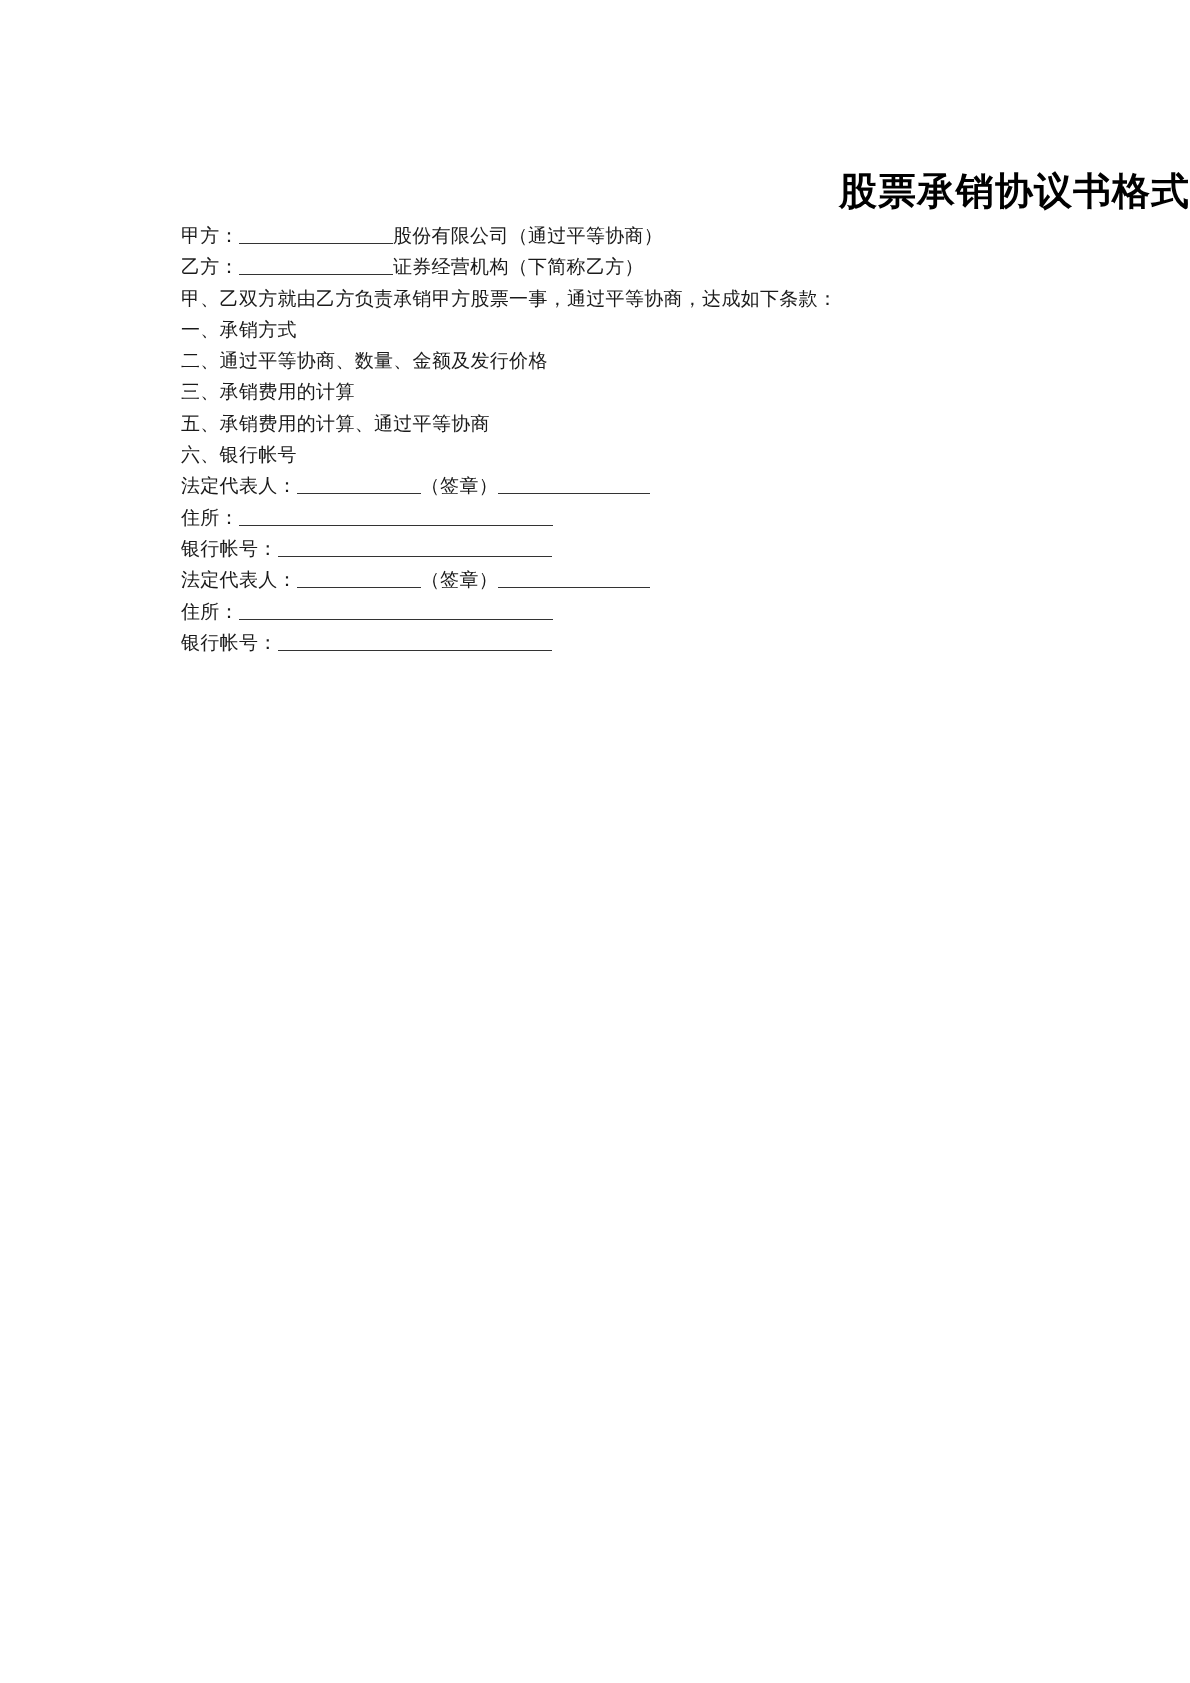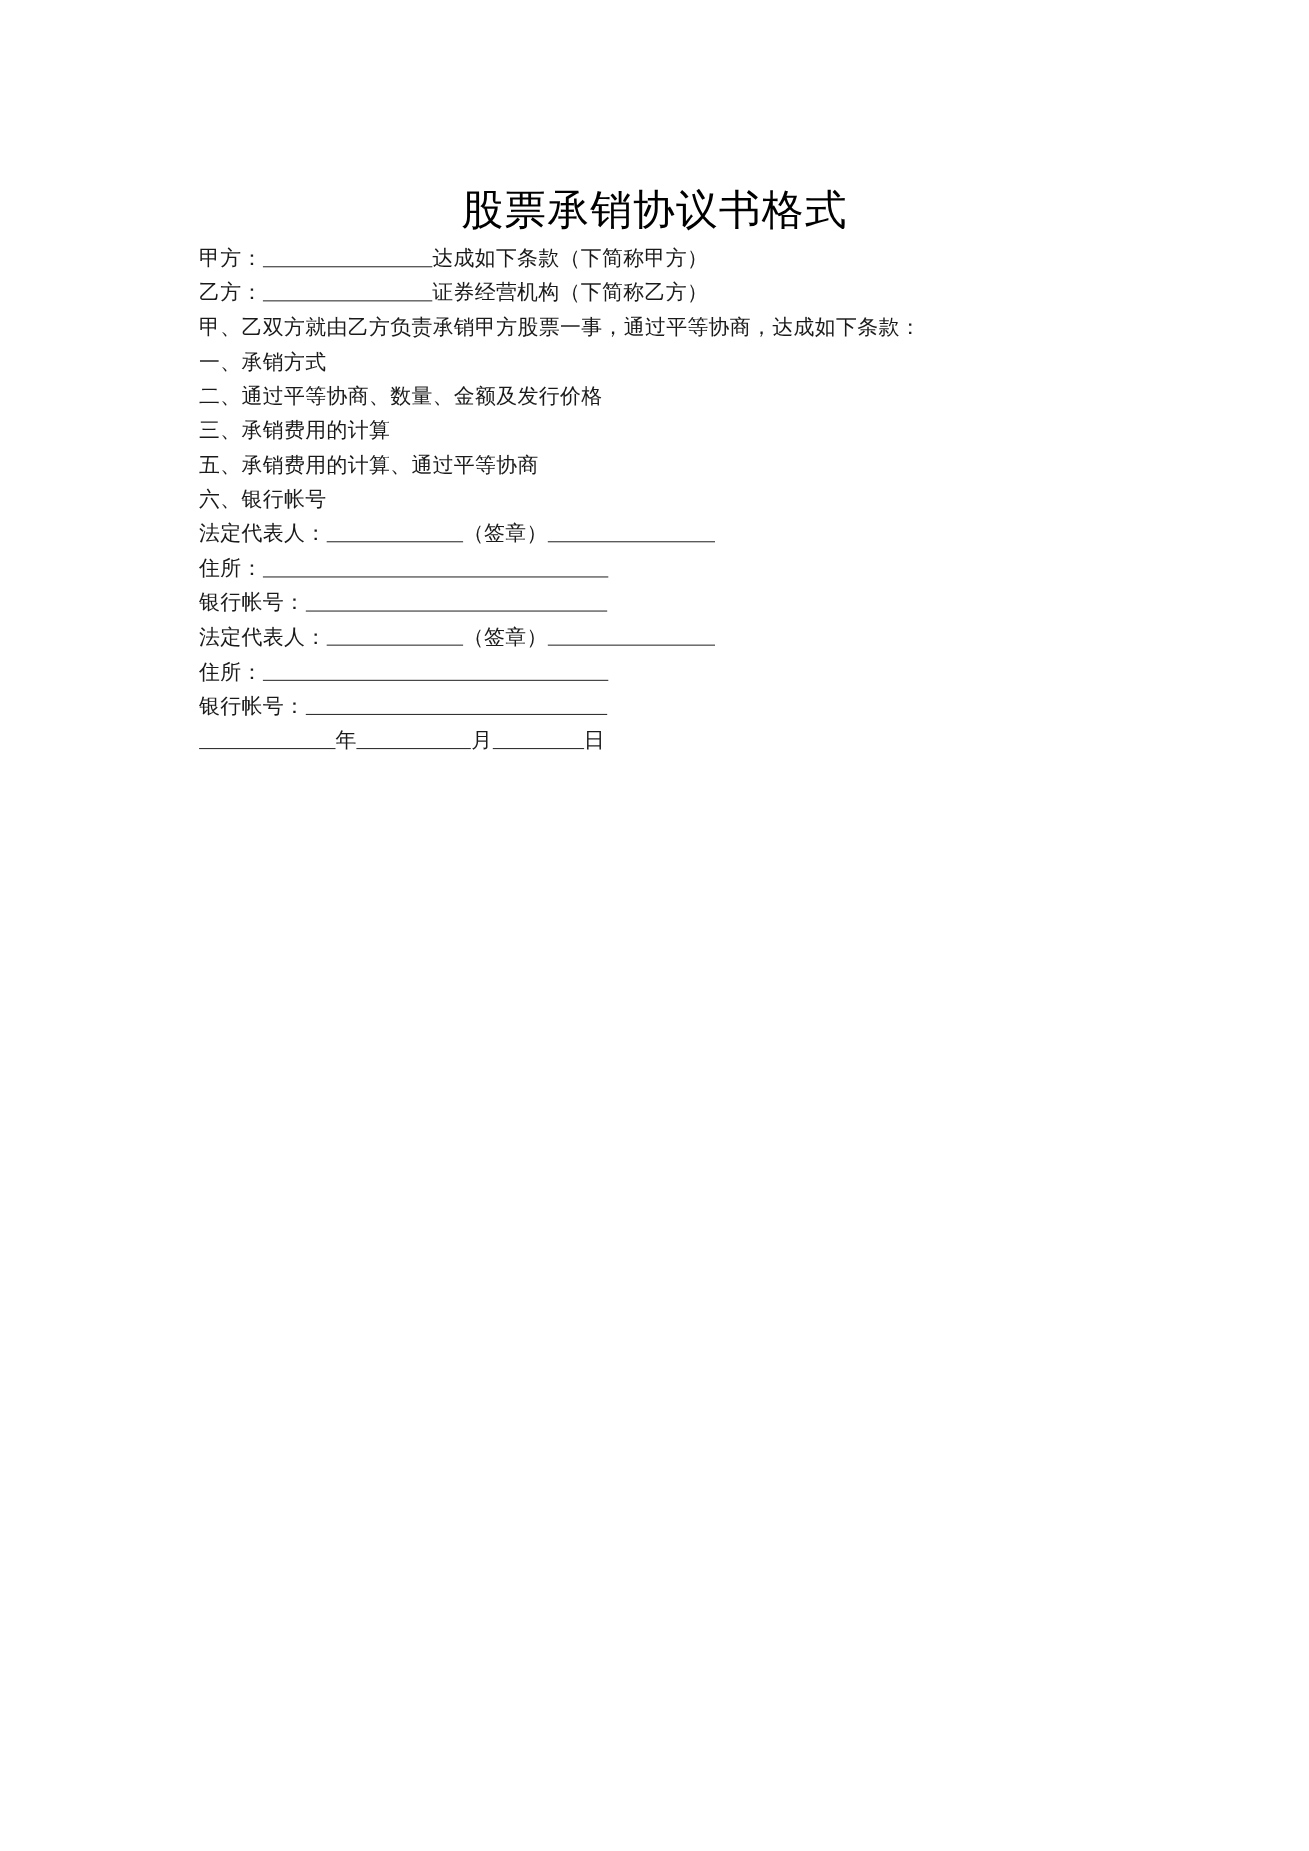--- a/index.html
+++ b/index.html
@@ -1,34 +1,34 @@
 <!DOCTYPE html>
 <html><head>
 <meta charset="utf-8">
 <style>
   html, body { margin: 0; padding: 0; background: #ffffff; }
   body { width: 1190px; height: 1683px; position: relative; overflow: hidden;
          font-family: "DejaVu Serif", "Liberation Serif", serif; color: #111; }
   .page { position: absolute; left: 0; top: 0; width: 1190px; height: 1683px; background: #fff; }
-  .title { position: absolute; left: 0; width: 1190px; top: 166px; text-align: center;
-           font-family: "DejaVu Sans", "Liberation Sans", sans-serif; font-weight: normal;
+  .title { position: absolute; left: 0; width: 1190px; top: 166px; text-align: right;
+           font-family: "DejaVu Sans", "Liberation Sans", sans-serif; font-weight: bold;
            font-size: 38px; letter-spacing: 1px; color: #000; }
   .body { position: absolute; left: 181px; top: 220px; width: 860px; }
   .line { height: 31.3px; line-height: 31.3px; font-size: 19px; white-space: nowrap; color: #1a1a1a; letter-spacing: 0.3px; }
   .blank { display: inline-block; border-bottom: 1px solid #333; height: 20px; vertical-align: -2px; }
 </style>
 </head>
 <body>
 
 <div class="page">
   <div class="title">股票承销协议书格式</div>
 
   <div class="body">
     <div class="line">
-      <span>甲方：</span><span class="blank" style="width:154px"></span><span>达成如下条款（下简称甲方）</span>
+      <span>甲方：</span><span class="blank" style="width:154px"></span><span>股份有限公司（通过平等协商）</span>
     </div>
     <div class="line">
       <span>乙方：</span><span class="blank" style="width:154px"></span><span>证券经营机构（下简称乙方）</span>
     </div>
     <div class="line">甲、乙双方就由乙方负责承销甲方股票一事，通过平等协商，达成如下条款：</div>
     <div class="line">一、承销方式</div>
     <div class="line">二、通过平等协商、数量、金额及发行价格</div>
     <div class="line">三、承销费用的计算</div>
     <div class="line">五、承销费用的计算、通过平等协商</div>
     <div class="line">六、银行帐号</div>
@@ -46,17 +46,14 @@
     <div class="line">
       <span>法定代表人：</span><span class="blank" style="width:124px"></span><span>（签章）</span><span class="blank" style="width:152px"></span>
     </div>
     <div class="line">
       <span>住所：</span><span class="blank" style="width:314px"></span>
     </div>
     <div class="line">
       <span>银行帐号：</span><span class="blank" style="width:274px"></span>
     </div>
 
-    <div class="line">
-      <span class="blank" style="width:124px"></span><span>年</span><span class="blank" style="width:104px"></span><span>月</span><span class="blank" style="width:83px"></span><span>日</span>
-    </div>
   </div>
 </div>
 
 </body></html>

